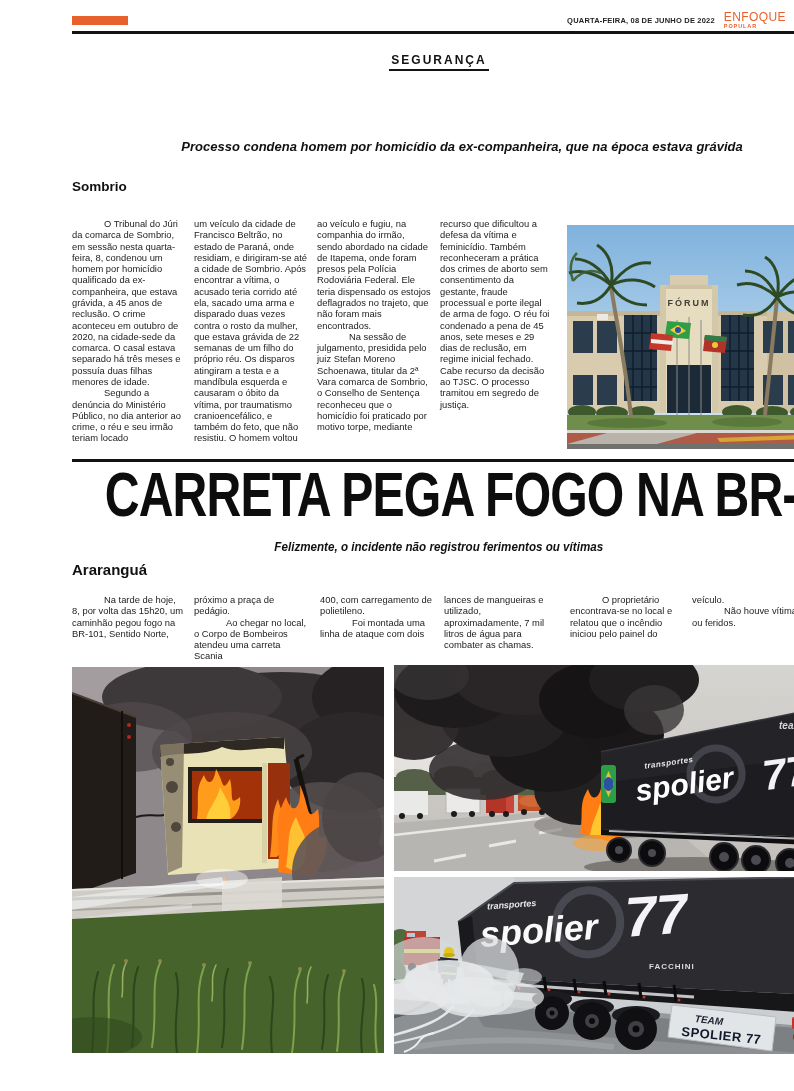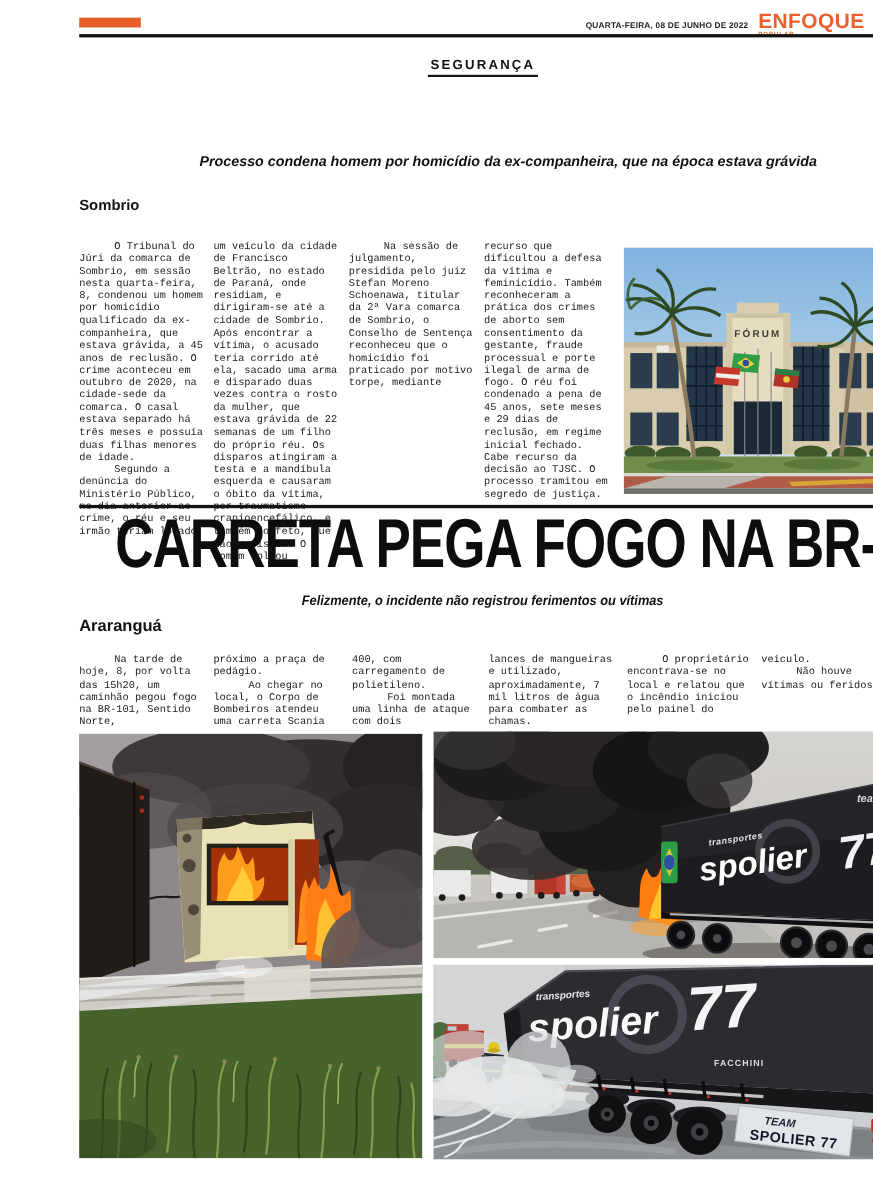--- a/index.html
+++ b/index.html
@@ -3,42 +3,42 @@
 <meta charset="utf-8">
 <style>
   html,body{margin:0;padding:0;background:#fff;}
   :root{--accent:#E8612C;--ink:#131313;}
   .page{position:relative;width:794px;height:1091px;background:#fff;overflow:hidden;
         font-family:"Liberation Sans","DejaVu Sans",sans-serif;color:#1a1a1a;margin-left:42px;}
   .orangebar{position:absolute;left:30px;top:16px;width:56px;height:9px;background:var(--accent);}
   .header-meta{position:absolute;top:10px;right:18px;display:flex;align-items:center;gap:9px;}
   .date{font-size:7.5px;font-weight:bold;letter-spacing:.2px;color:#222;}
   .brand{line-height:1;color:var(--accent);}
-  .brand .b1{font-size:19px;font-weight:bold;letter-spacing:.4px;}
+  .brand .b1{font-size:12px;font-weight:normal;letter-spacing:.4px;}
   .brand .b2{font-size:5.5px;font-weight:bold;letter-spacing:.9px;margin-top:1px;}
   .pagebox{width:23px;height:20px;background:var(--accent);border-radius:3px;color:#fff;
            font-weight:bold;font-size:13px;display:flex;align-items:center;justify-content:center;}
   .rule{position:absolute;left:30px;width:741px;height:3px;background:var(--ink);}
   .r1{top:31px}.r2{top:459px}
   .kicker-wrap{position:absolute;left:0;right:0;top:50px;text-align:center;}
   .kicker{display:inline-block;font-size:12px;font-weight:bold;letter-spacing:2px;
           border-bottom:2px solid var(--ink);padding:0 2px 2px;color:#111;}
   .h1{position:absolute;left:0;right:0;top:67px;text-align:center;font-size:48px;font-weight:bold;
       letter-spacing:-2px;color:#0d0d0d;line-height:1.1;}
   .sub1{position:absolute;left:0;right:0;top:139px;text-align:center;font-style:italic;
         font-weight:bold;font-size:13px;color:#111;padding-left:46px;}
   .loc{position:absolute;font-weight:bold;color:#111;}
   .loc1{left:30px;top:179px;font-size:13.5px;}
   .loc2{left:30px;top:561px;font-size:15px;}
   .col{position:absolute;font-size:9.4px;line-height:1.2;color:#1c1c1c;width:114px;}
   .cols1 .col{top:218px;}
   .c1a{left:30px}.c1b{left:152px}.c1c{left:275px}.c1d{left:398px}
   .cols2 .col{top:594px;}
   .c2a{left:30px}.c2b{left:152px}.c2c{left:278px}.c2d{left:402px}.c2e{left:528px}.c2f{left:650px}
-  .para{margin:0;font-family:Liberation Mono, monospace;}
+  .para{margin:0;}
   .ind{text-indent:3.4em;}
   .h2wrap{position:absolute;left:0;right:0;top:463px;text-align:center;}
   .h2{display:inline-block;font-size:56px;font-weight:bold;letter-spacing:-1px;white-space:nowrap;
       transform:scale(.86,1.12);transform-origin:center top;color:#0d0d0d;line-height:1;}
   .sub2wrap{position:absolute;left:0;right:0;top:537px;text-align:center;}
   .sub2{display:inline-block;font-size:12.5px;font-weight:bold;font-style:italic;transform:scaleX(.93);color:#111;}
   .photo{position:absolute;overflow:hidden;background:#ddd;}
   .ph-forum{left:525px;top:225px;width:245px;height:224px;}
   .ph-left{left:30px;top:667px;width:312px;height:386px;}
   .ph-tr{left:352px;top:665px;width:418px;height:206px;}
@@ -69,20 +69,21 @@
 
   <div class="cols1">
     <div class="col c1a">
         <p class="para ind">O Tribunal do Júri da comarca de Sombrio, em sessão nesta quarta-feira, 8, condenou um homem por homicídio qualificado da ex-companheira, que estava grávida, a 45 anos de reclusão. O crime aconteceu em outubro de 2020, na cidade-sede da comarca. O casal estava separado há três meses e possuía duas filhas menores de idade.</p>
         <p class="para ind">Segundo a denúncia do Ministério Público, no dia anterior ao crime, o réu e seu irmão teriam locado</p>
       </div>
     <div class="col c1b">
         <p class="para">um veículo da cidade de Francisco Beltrão, no estado de Paraná, onde residiam, e dirigiram-se até a cidade de Sombrio. Após encontrar a vítima, o acusado teria corrido até ela, sacado uma arma e disparado duas vezes contra o rosto da mulher, que estava grávida de 22 semanas de um filho do próprio réu. Os disparos atingiram a testa e a mandíbula esquerda e causaram o óbito da vítima, por traumatismo cranioencefálico, e também do feto, que não resistiu. O homem voltou</p>
       </div>
     <div class="col c1c">
+        <p class="para">ao veículo e fugiu, na companhia do irmão, sendo abordado na cidade de Itapema, onde foram presos pela Polícia Rodoviária Federal. Ele teria dispensado os estojos deflagrados no trajeto, que não foram mais encontrados.</p>
         <p class="para ind">Na sessão de julgamento, presidida pelo juiz Stefan Moreno Schoenawa, titular da 2ª Vara comarca de Sombrio, o Conselho de Sentença reconheceu que o homicídio foi praticado por motivo torpe, mediante</p>
       </div>
     <div class="col c1d">
         <p class="para">recurso que dificultou a defesa da vítima e feminicídio. Também reconheceram a prática dos crimes de aborto sem consentimento da gestante, fraude processual e porte ilegal de arma de fogo. O réu foi condenado a pena de 45 anos, sete meses e 29 dias de reclusão, em regime inicial fechado. Cabe recurso da decisão ao TJSC. O processo tramitou em segredo de justiça.</p>
       </div>
   </div>
 
   <div class="photo ph-forum">
     <svg viewBox="0 0 245 224" preserveAspectRatio="none">
       <defs>

